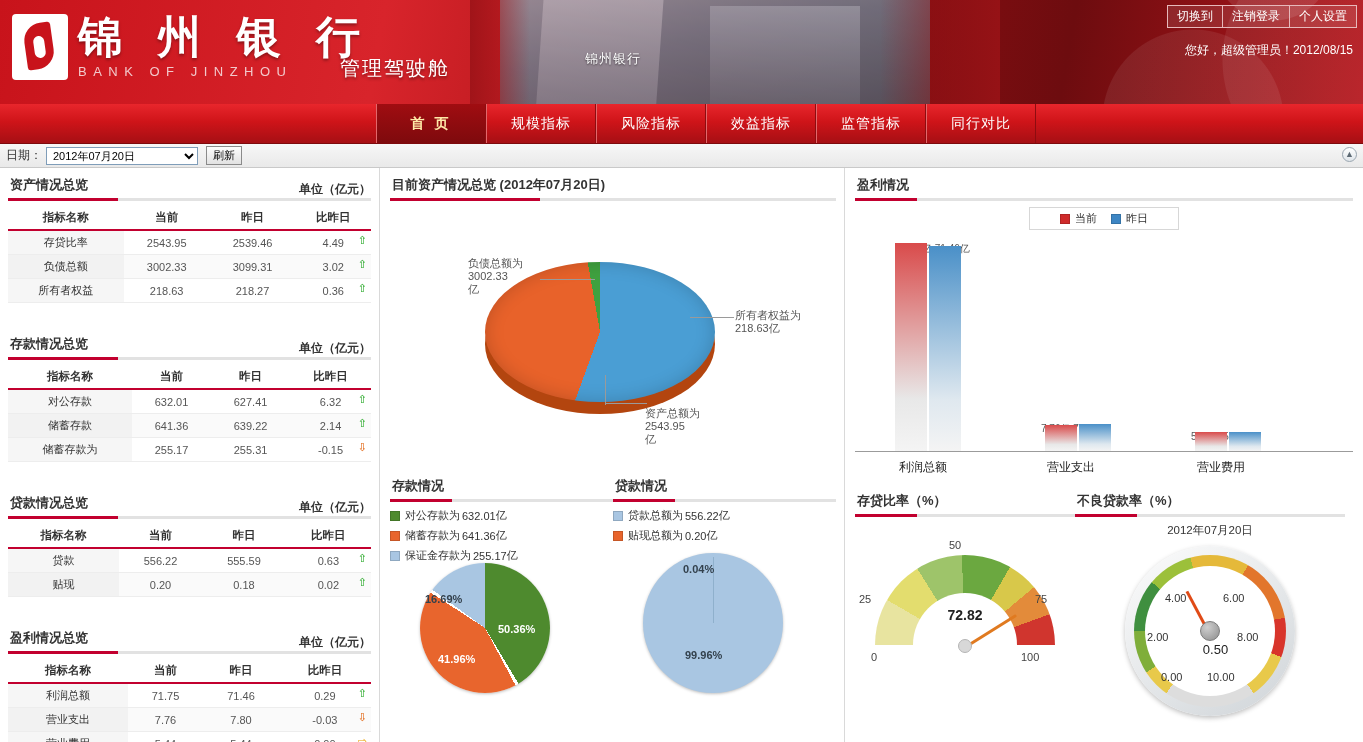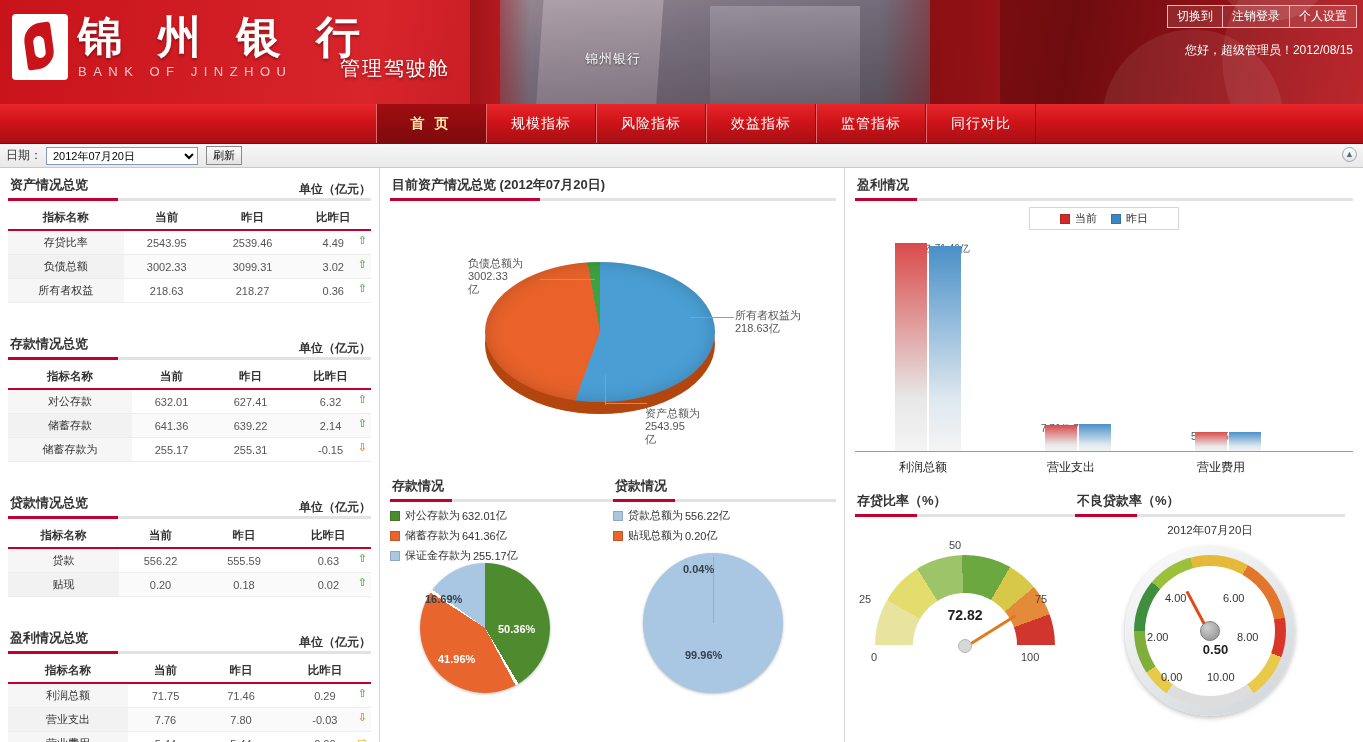--- a/index.html
+++ b/index.html
@@ -304,21 +304,21 @@
   .round-gauge .needle{
     position:absolute; left:82px; top:40px; width:3px; height:46px; background:#e04a16;
     transform-origin:bottom center; transform:rotate(-28deg);
   }
   .round-gauge .hub{
     position:absolute; left:75px; top:75px; width:20px; height:20px; border-radius:50%;
     background:radial-gradient(circle at 35% 30%,#cfcfcf,#8d8d8d);
     border:1px solid #7c7c7c;
   }
   .round-gauge .rv{
-    position:absolute; left:11px; right:0; top:96px; text-align:center; font-size:13px; font-weight:bold; color:#222;
+    position:absolute; left:11px; right:0; top:96px; text-align:center; font-size:13px; font-weight:normal; color:#222;
   }
   .rtick{ position:absolute; font-size:11px; color:#333; }
   .gauge-date{ text-align:center; font-size:11.5px; color:#333; margin-top:4px; }
 </style>
 </head>
 <body>
 
 <div class="header">
   <div class="hdr-photo"></div>
   <div class="hdr-fade-l"></div>

